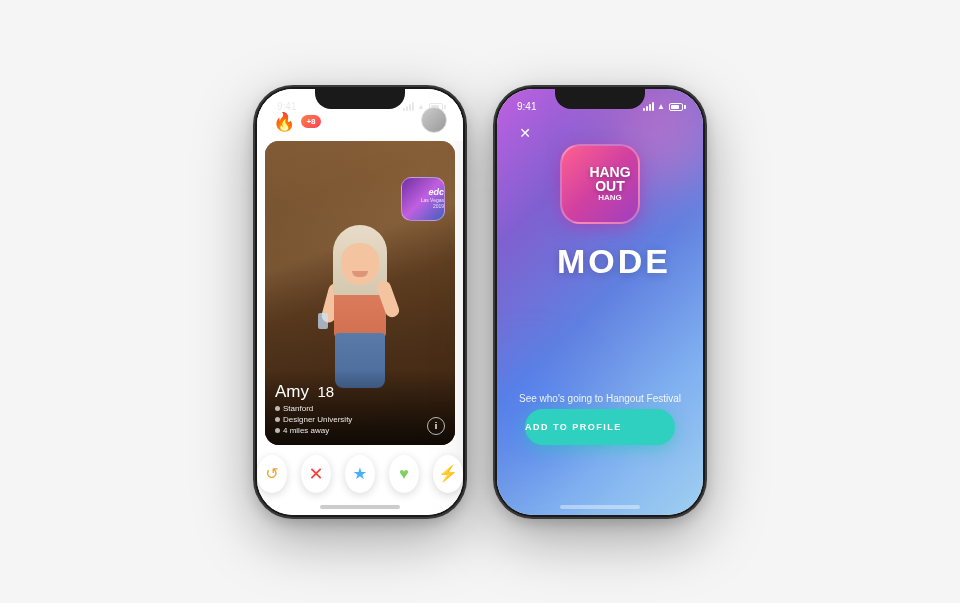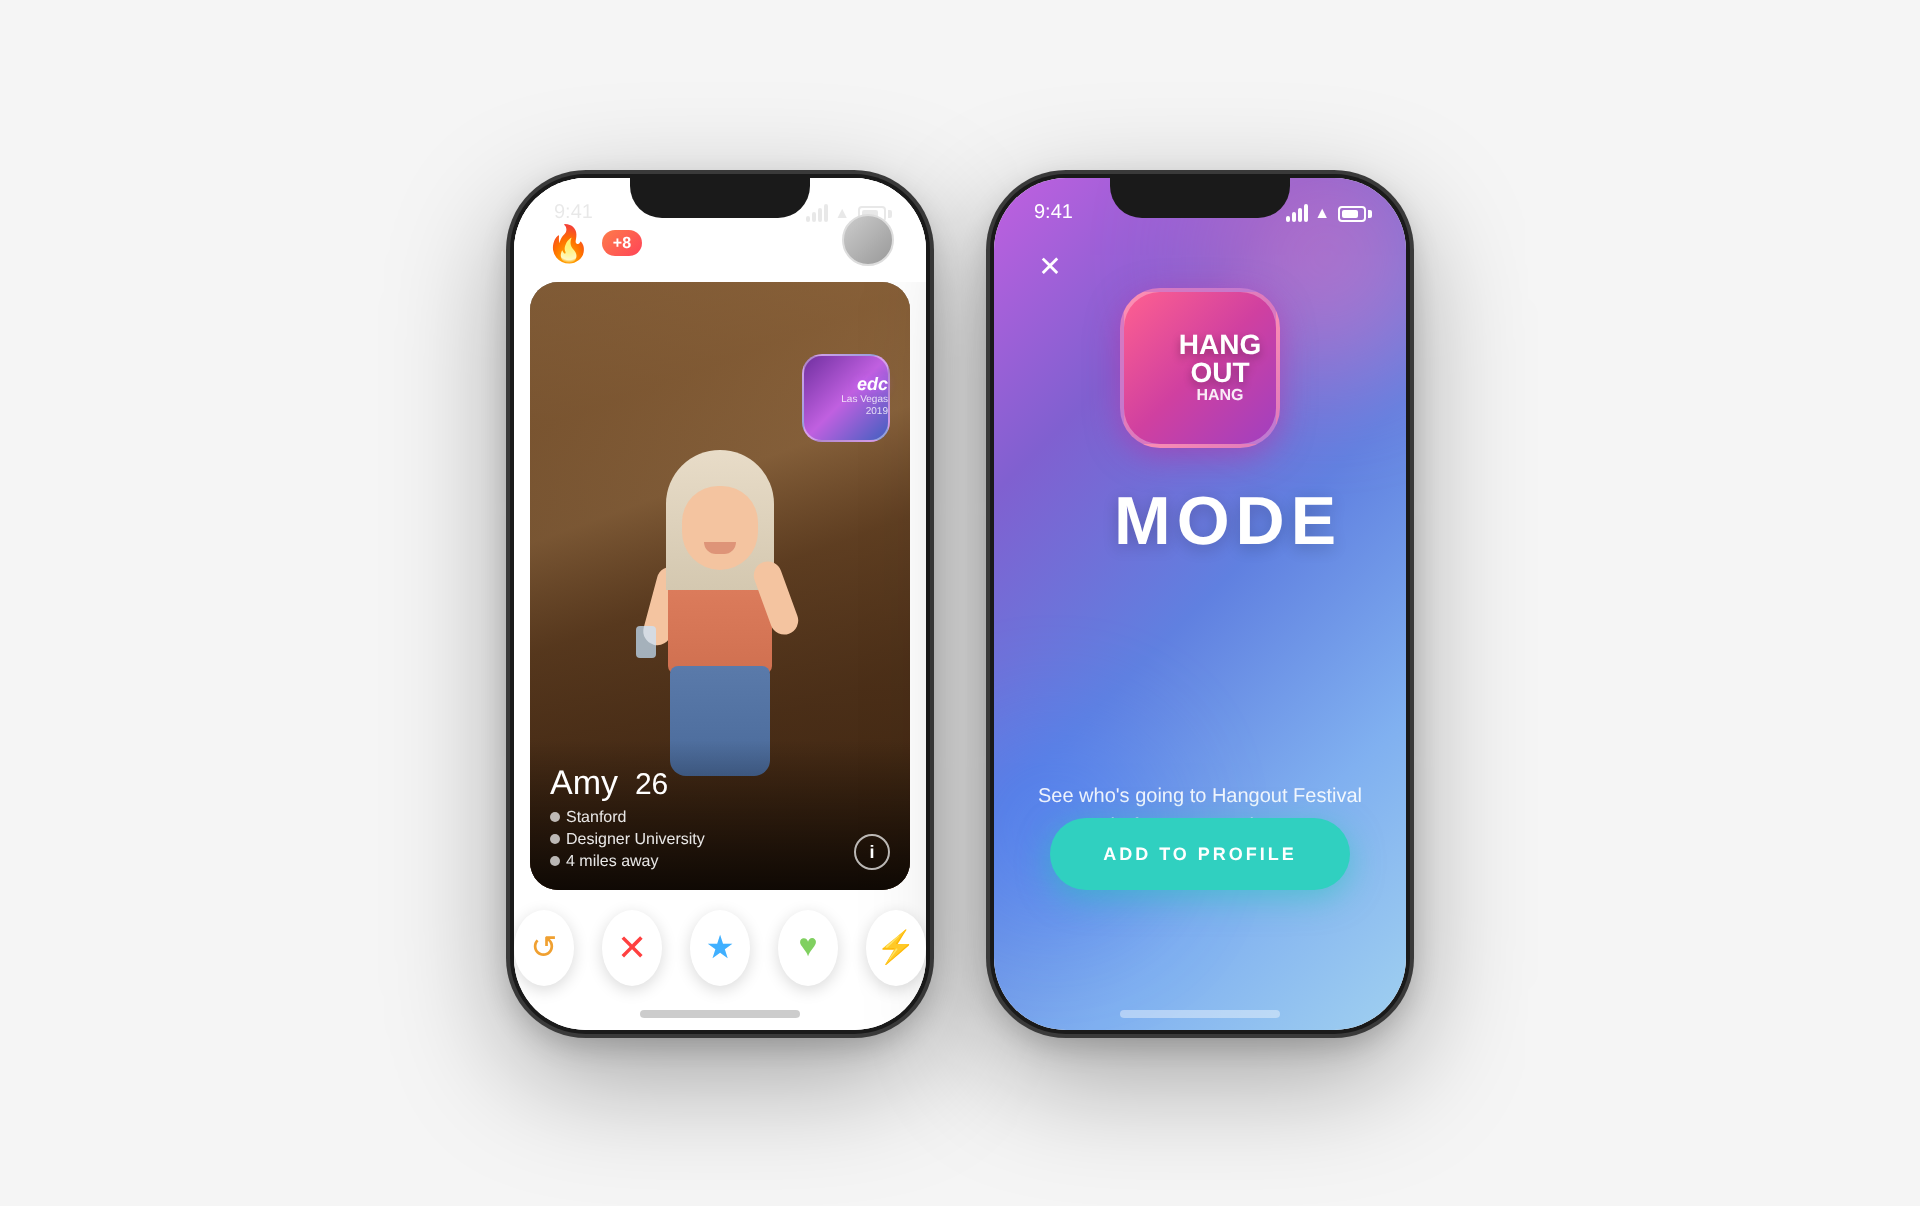--- a/index.html
+++ b/index.html
@@ -566,21 +566,21 @@
       position: absolute;
       bottom: 70px;
       left: 50%;
       transform: translateX(-50%);
       width: 150px;
       height: 36px;
       background: #30d0c0;
       border-radius: 18px;
       display: flex;
       align-items: center;
-      justify-content: center;
+      justify-content: flex-start;
       color: white;
       font-size: 9px;
       font-weight: 800;
       letter-spacing: 1.5px;
       text-transform: uppercase;
       z-index: 30;
       box-shadow: 0 4px 16px rgba(30,200,180,0.5);
     }
 
     
@@ -665,21 +665,21 @@
 
             <div class="edc-badge">
               <span class="edc-text">edc</span>
               <span class="edc-sub">Las Vegas</span>
               <span class="edc-sub">2019</span>
             </div>
 
             <div class="profile-info">
               <div>
                 <span class="profile-name">Amy</span>
-                <span class="profile-age">26</span>
+                <span class="profile-age">18</span>
               </div>
               <div class="profile-detail">
                 <div class="detail-dot"></div>
                 <span>Stanford</span>
               </div>
               <div class="profile-detail">
                 <div class="detail-dot"></div>
                 <span>Designer University</span>
               </div>
               <div class="profile-detail">

